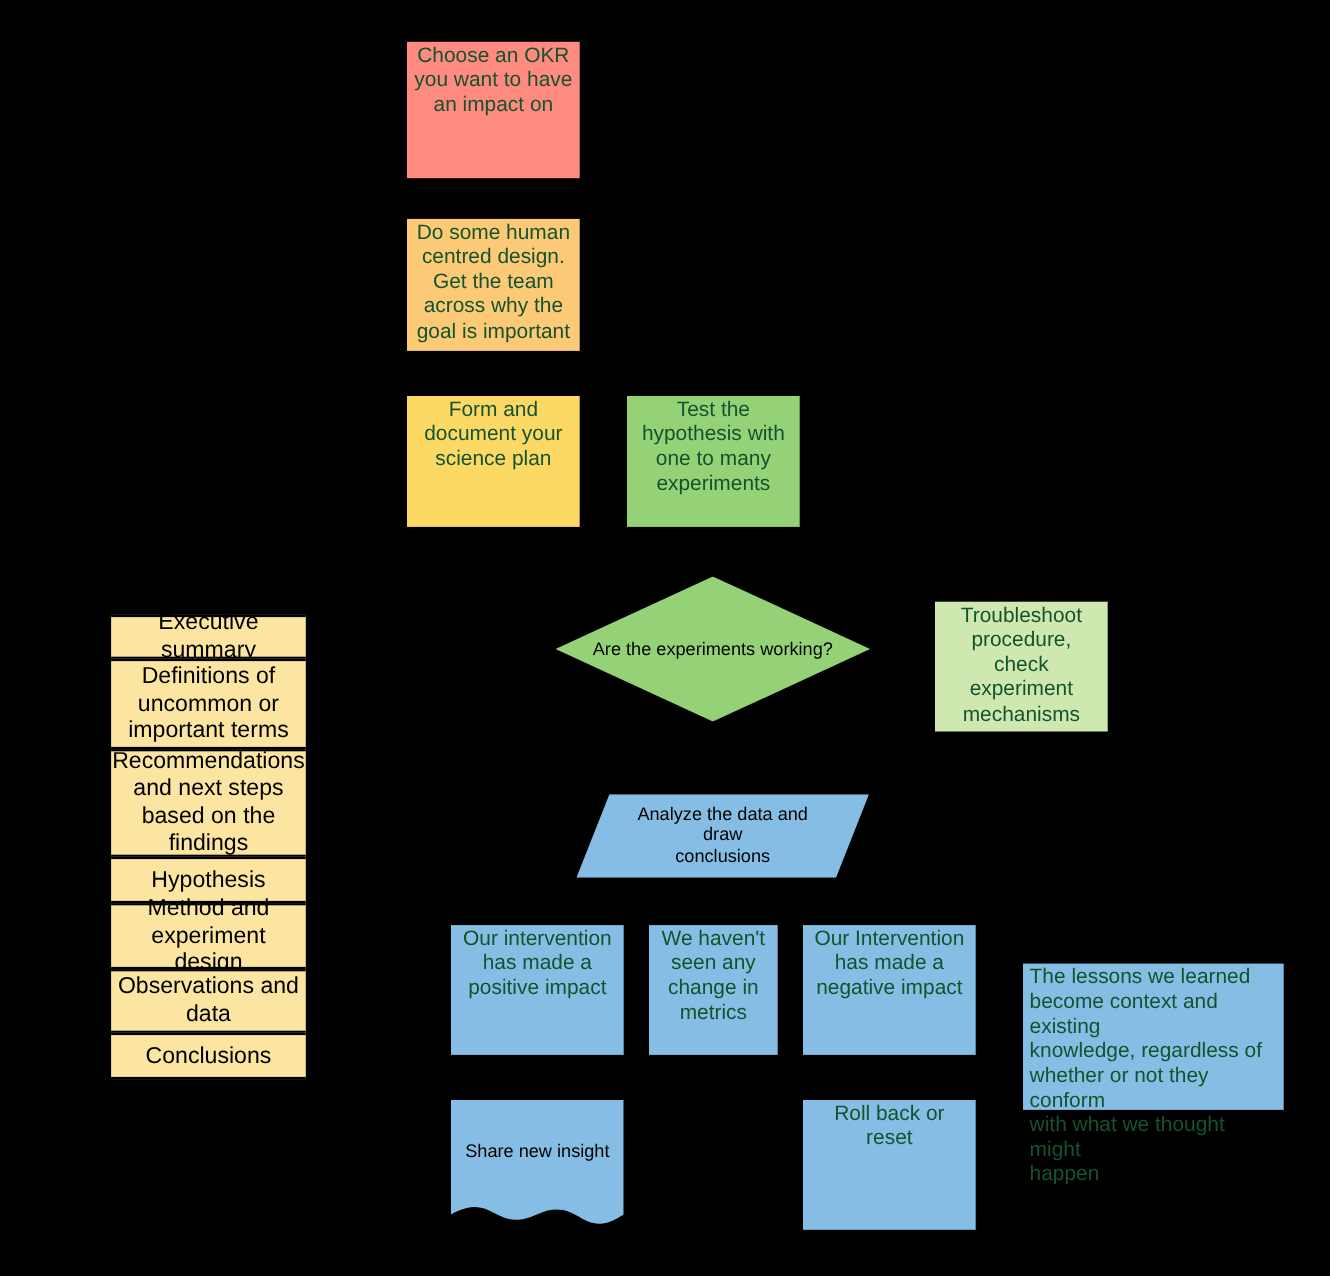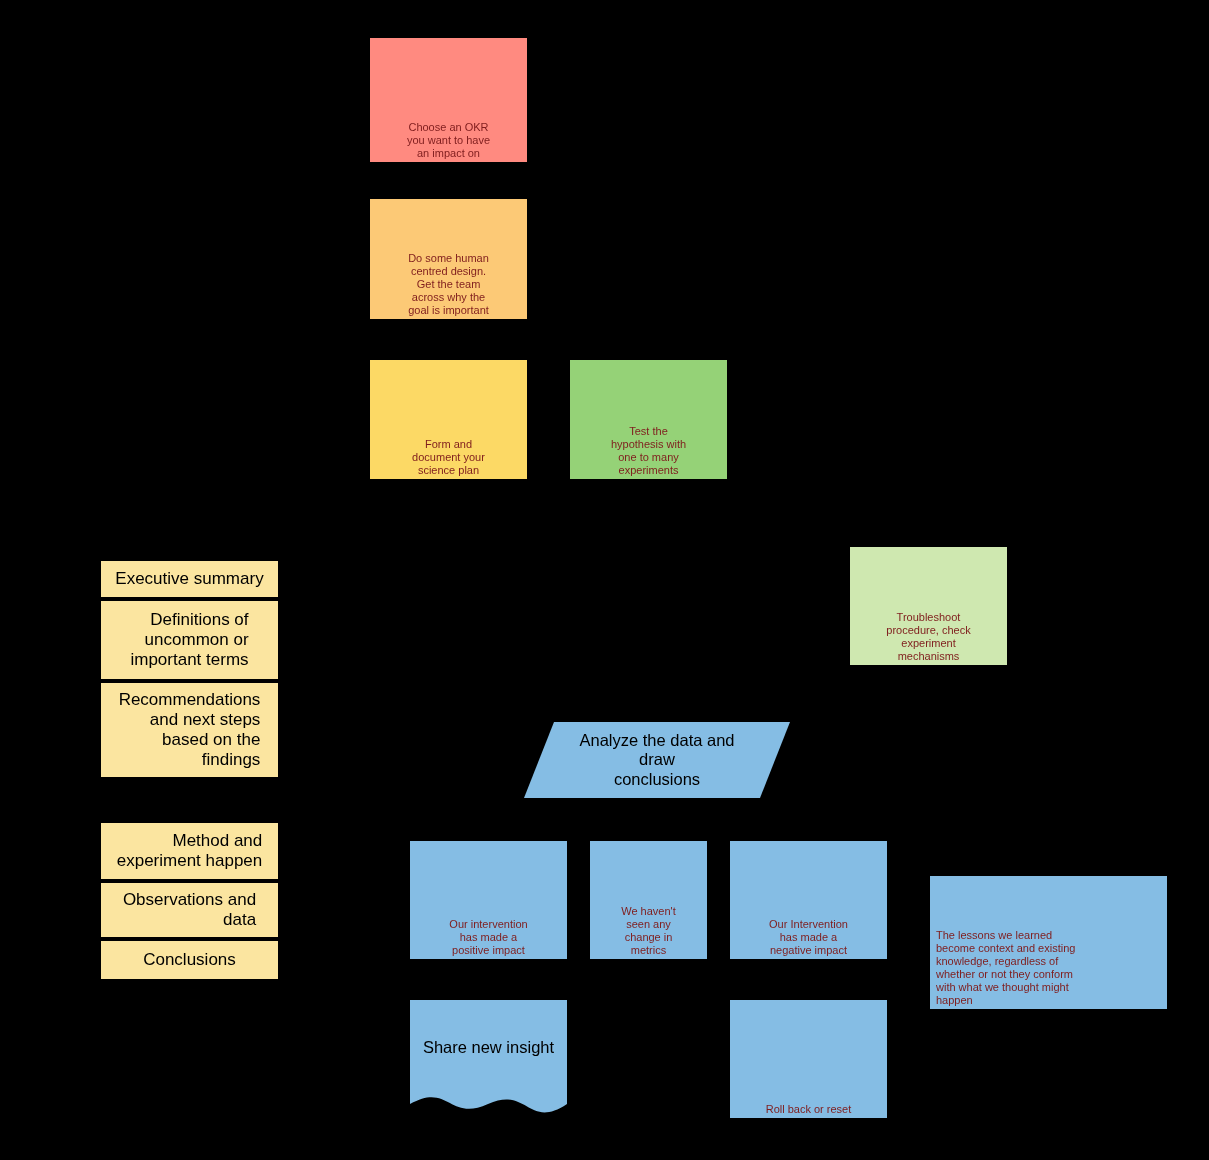--- a/index.html
+++ b/index.html
@@ -19,46 +19,46 @@
     position: absolute;
     left: 0; top: 0;
     width: 1209px;
     height: 1160px;
     background: #000000;
   }
   .node {
     position: absolute;
     box-sizing: border-box;
     display: flex;
-    align-items: flex-end;
+    align-items: flex-start;
     justify-content: center;
     text-align: center;
     line-height: 1.18;
-    font-size: 11px;
-    color: #7f1d1d;
+    font-size: 19px;
+    color: #14532d;
     padding: 2px 6px;
   }
   .node .lbl {
     display: block;
     white-space: pre-line;
     width: 100%;
   }
 
   
   .rect { }
 
   
   .listcell {
     position: absolute;
     box-sizing: border-box;
     display: flex;
     align-items: center;
     justify-content: center;
-    text-align: right;
-    font-size: 17px;
+    text-align: center;
+    font-size: 21px;
     line-height: 1.18;
     background: #FBE5A0;
     border-top: 2.5px solid #000000;
     border-bottom: 2.5px solid #000000;
     padding: 2px 5px;
   }
 
   
   .diamond-wrap {
     position: absolute;
@@ -130,23 +130,26 @@
     <span class="lbl" style="white-space:pre-line;">Definitions of
 uncommon or
 important terms</span>
   </div>
   <div class="listcell" style="left:101px; top:681px; width:177px; height:98px;">
     <span class="lbl" style="white-space:pre-line;">Recommendations
 and next steps
 based on the
 findings</span>
   </div>
+  <div class="listcell" style="left:101px; top:779px; width:177px; height:42px;">
+    <span>Hypothesis</span>
+  </div>
   <div class="listcell" style="left:101px; top:821px; width:177px; height:60px;">
     <span class="lbl" style="white-space:pre-line;">Method and
-experiment happen</span>
+experiment design</span>
   </div>
   <div class="listcell" style="left:101px; top:881px; width:177px; height:58px;">
     <span class="lbl" style="white-space:pre-line;">Observations and
 data</span>
   </div>
   <div class="listcell" style="left:101px; top:939px; width:177px; height:42px;">
     <span>Conclusions</span>
   </div>
 
   <div class="node rect" style="left:370px; top:38px; width:157px; height:124px; background:#FF8A80;">
@@ -169,20 +172,26 @@
 goal is important</span>
   </div>
 
   <div class="node rect" style="left:570px; top:360px; width:157px; height:119px; background:#95D277;">
     <span class="lbl">Test the
 hypothesis with
 one to many
 experiments</span>
   </div>
 
+  <div class="diamond-wrap" style="left:505px; top:524px; width:286px; height:132px;">
+    <svg width="286" height="132" viewBox="0 0 286 132">
+      <polygon points="143,0 286,66 143,132 0,66" fill="#95D277"></polygon>
+    </svg>
+    <div class="dtext">Are the experiments working?</div>
+  </div>
 
   <div class="node rect" style="left:850px; top:531px; width:157px; height:118px; background:#CFE8B0;margin-top:16px;">
     <span class="lbl">Troubleshoot
 procedure, check
 experiment
 mechanisms</span>
   </div>
 
   <div class="para-wrap" style="left:524px; top:722px; width:266px; height:76px;">
     <svg width="266" height="76" viewBox="0 0 266 76">

